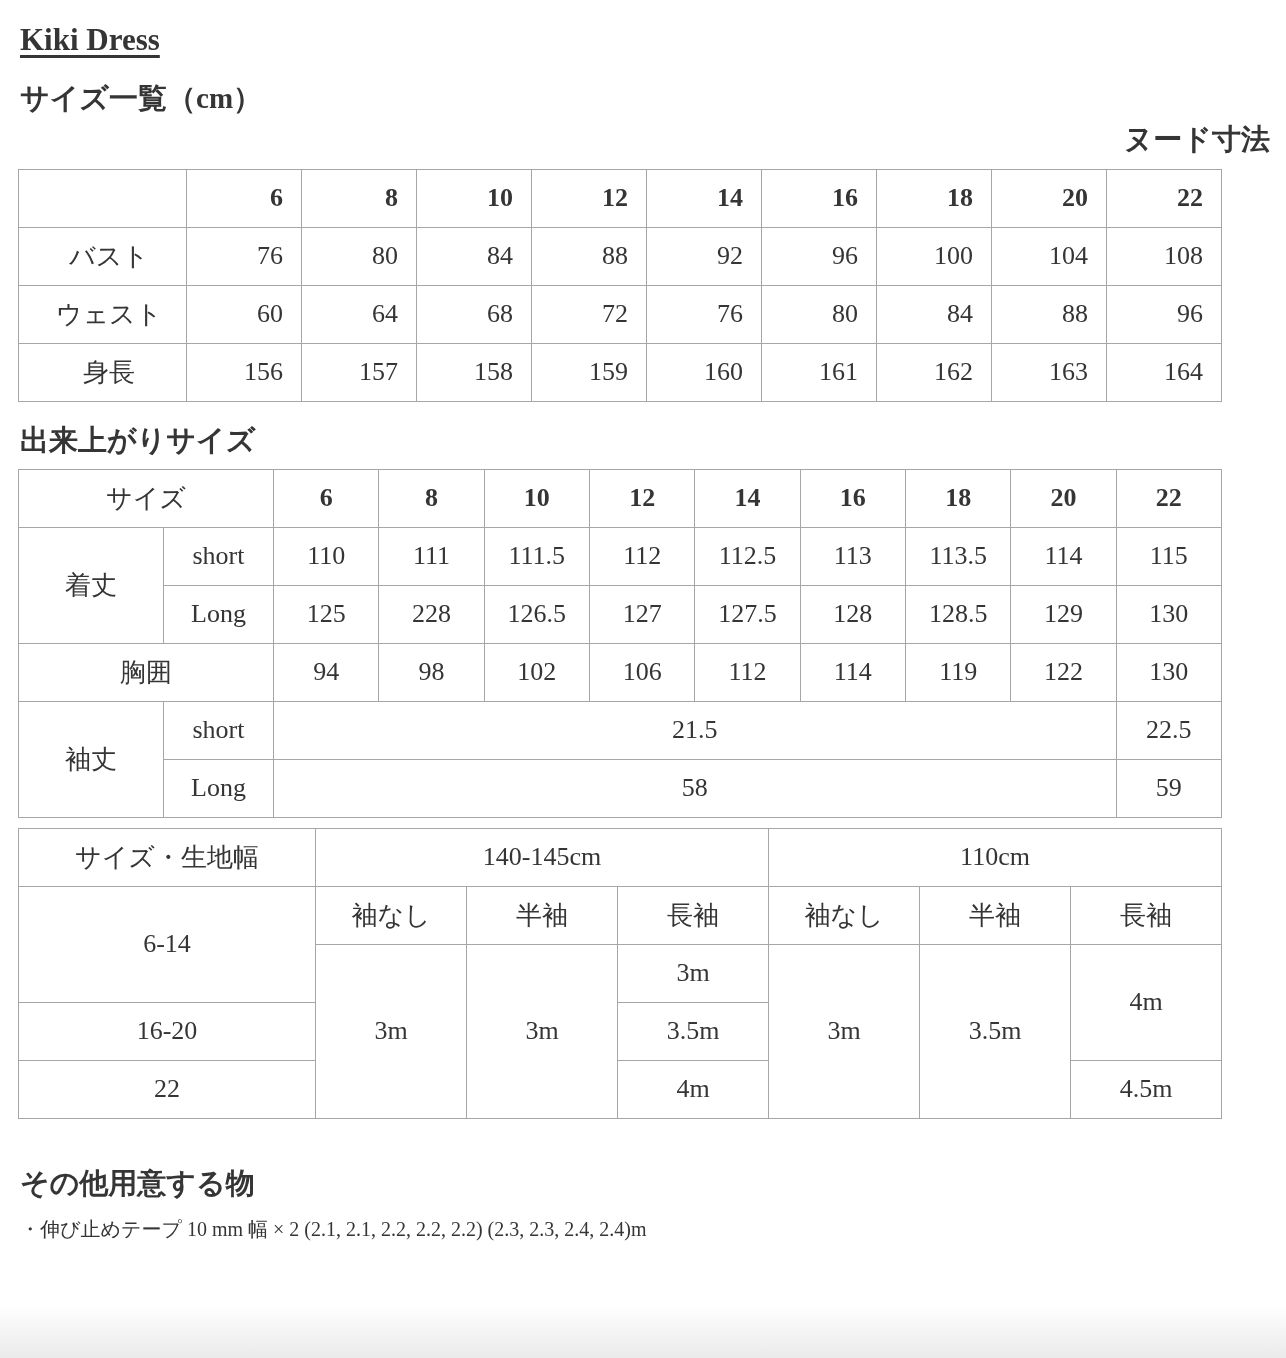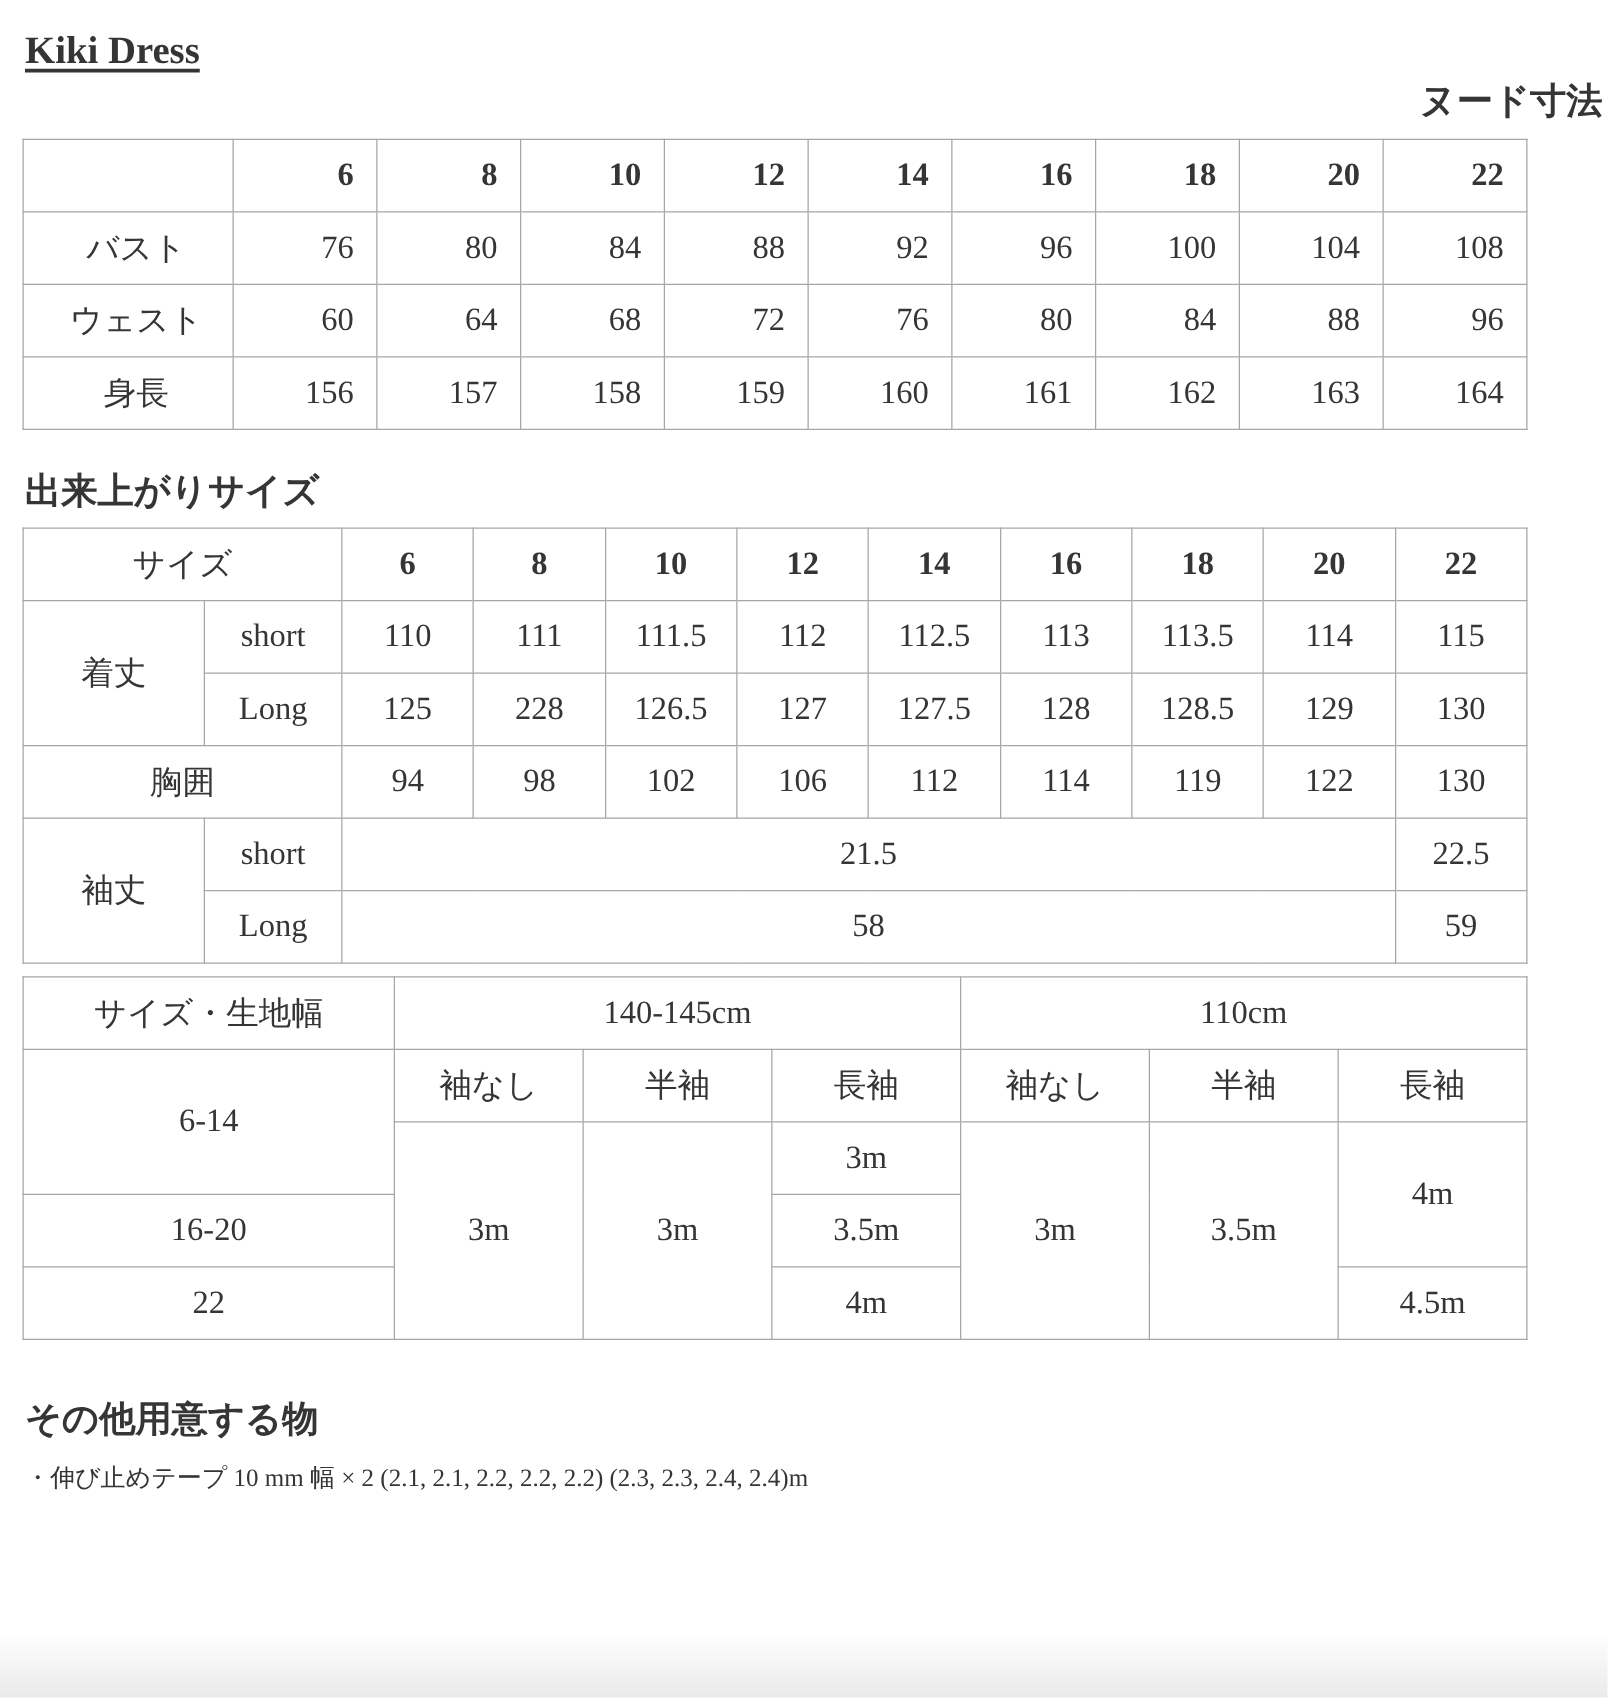--- a/index.html
+++ b/index.html
@@ -4,41 +4,41 @@
 <style>
   html, body { margin: 0; padding: 0; }
   body {
     width: 1286px;
     height: 1358px;
     background: linear-gradient(to bottom, #ffffff 0px, #ffffff 1305px, #eaeaea 1358px);
     font-family: "Liberation Serif", "DejaVu Serif", serif;
     color: #353535;
     overflow: hidden;
   }
-  .doc { padding: 0 4px 0 18px; }
+  .doc { padding: 0 16px 0 18px; }
 
   .title {
     margin: 21px 0 0 2px;
     font-size: 31px;
     font-weight: bold;
     line-height: 1.2;
     text-decoration: underline;
     text-decoration-thickness: 2.5px;
     text-underline-offset: 5px;
     display: inline-block;
   }
   .heading {
     font-size: 29px;
     font-weight: bold;
     line-height: 1.2;
     margin: 0 0 0 2px;
   }
   .h-sizelist { margin-top: 23px; }
   .h-nude     { margin-top: 6px; text-align: right; }
-  .h-finished { margin-top: 32px; }
+  .h-finished { margin-top: 21px; }
   .h-yardage  { margin-top: 36px; }
   .h-notes    { margin-top: 47px; }
 
   table {
     border-collapse: collapse;
     table-layout: fixed;
     width: 1204px;
   }
   td, th {
     border: 1px solid #a6a6a6;
@@ -68,20 +68,21 @@
 </style>
 </head>
 <body>
 
 <div class="doc">
 
   <div>
     <span class="title">Kiki Dress</span>
   </div>
 
+  <div class="heading h-sizelist">サイズ一覧（cm）</div>
   <div class="heading h-nude">ヌード寸法</div>
 
   <table class="t1">
     <colgroup>
       <col style="width:168px">
       <col>
         <col>
         <col>
         <col>
         <col>

